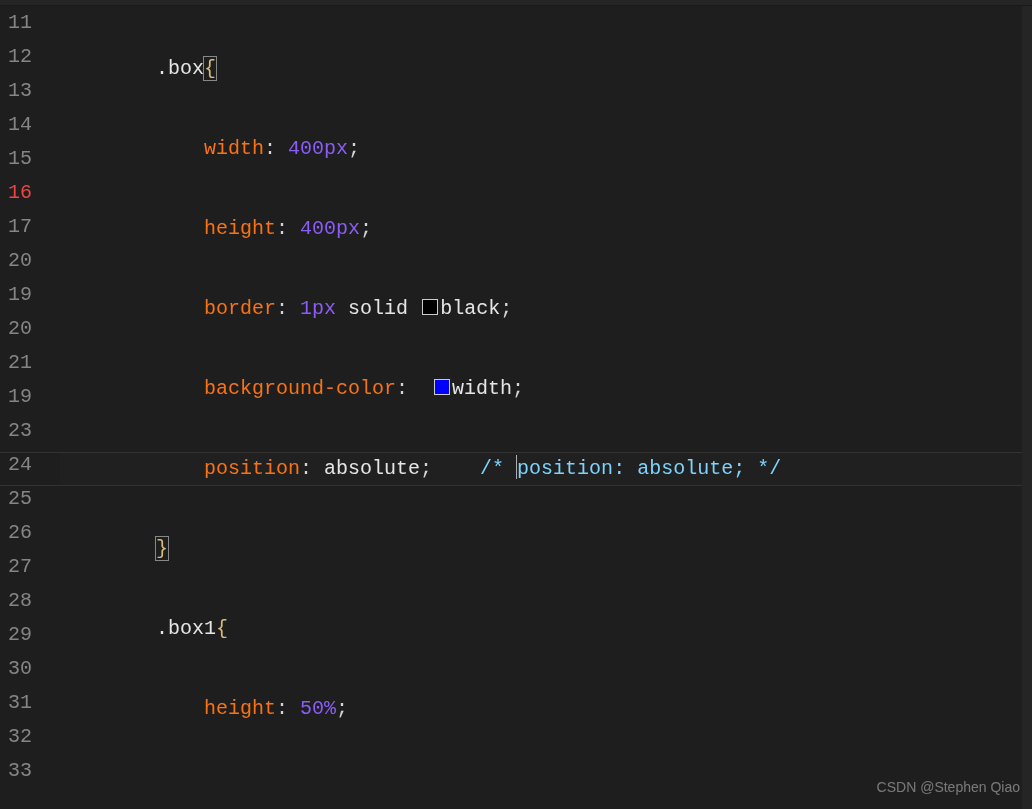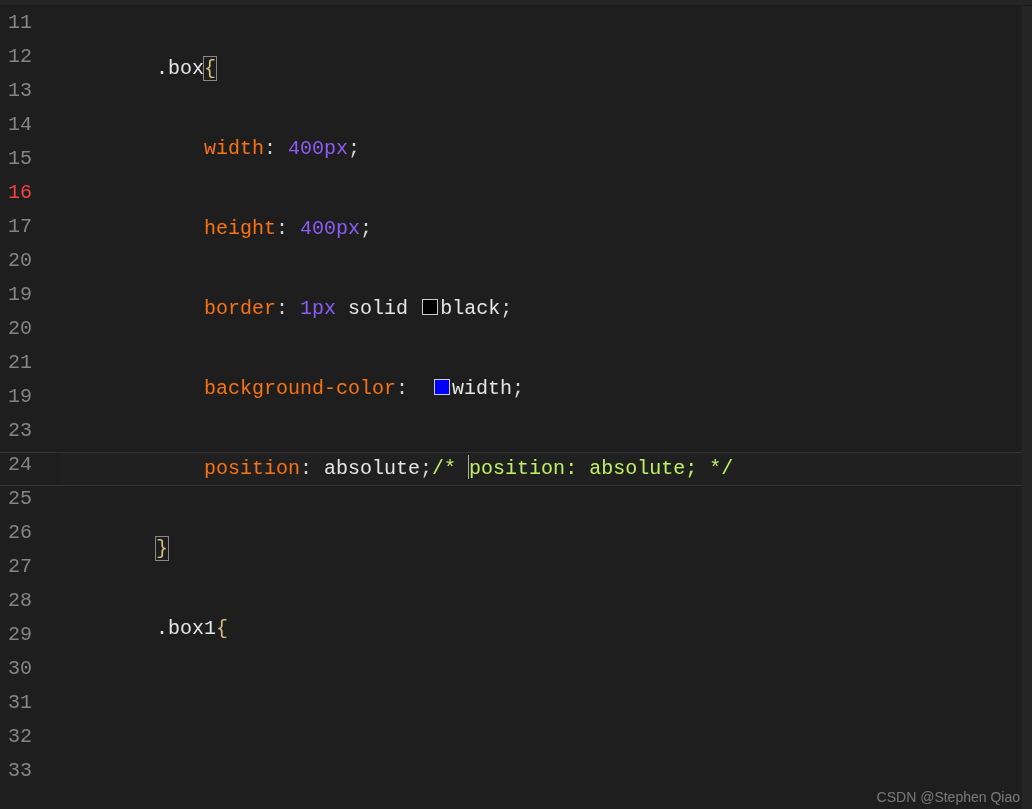--- a/index.html
+++ b/index.html
@@ -52,40 +52,40 @@
     border-top: 1px solid #333;
     border-bottom: 1px solid #333;
   }
   .sel    { color: #e5e5e5; } 
   .brace  { color: #d7ba7d; }
   .brace-hl { color: #d7ba7d; outline: 1px solid #888; }
   .prop   { color: #f97316; }
   .val    { color: #e5e5e5; }
   .num    { color: #8b5cf6; }
   .punct  { color: #d4d4d4; }
-  .comment{ color: #bef264; }
+  .comment{ color: #7dd3fc; margin-left: 48px; }
   .swatch {
     display: inline-block;
     width: 16px; height: 16px;
     border: 1px solid #ccc;
     margin: 0 2px -1px 2px;
     vertical-align: baseline;
   }
   .cursor {
     display: inline-block;
     width: 0;
     border-left: 1px solid #aeafad;
     height: 24px;
     vertical-align: middle;
     margin-bottom: 4px;
   }
   .watermark {
     position: absolute;
     right: 12px;
-    bottom: 4px;
+    bottom: 14px;
     color: rgba(255,255,255,0.4);
     font-family: sans-serif;
     font-size: 14px;
   }
   .minimap {
     position: absolute;
     right: 0;
     top: 6px;
     bottom: 0;
     width: 10px;
@@ -125,20 +125,21 @@
     </div>
   <div class="code">
     <div class="line">        <span class="sel">.box</span><span class="brace-hl">{</span></div>
     <div class="line">            <span class="prop">width</span><span class="punct">: </span><span class="num">400px</span><span class="punct">;</span></div>
     <div class="line">            <span class="prop">height</span><span class="punct">: </span><span class="num">400px</span><span class="punct">;</span></div>
     <div class="line">            <span class="prop">border</span><span class="punct">: </span><span class="num">1px</span> <span class="val">solid</span> <span class="swatch" style="background:#000"></span><span class="val">black</span><span class="punct">;</span></div>
     <div class="line">            <span class="prop">background-color</span><span class="punct">: </span> <span class="swatch" style="background:#00f"></span><span class="val">width</span><span class="punct">;</span></div>
     <div class="line active-code">            <span class="prop">position</span><span class="punct">: </span><span class="val">absolute</span><span class="punct">;</span><span class="comment">/* <span class="cursor"></span>position: absolute; */</span></div>
     <div class="line">        <span class="brace-hl">}</span></div>
     <div class="line">        <span class="sel">.box1</span><span class="brace">{</span></div>
+    <div class="line">            <span class="prop">height</span><span class="punct">: </span><span class="num">50%</span><span class="punct">;</span></div>
     
     
     
     
     
     
     
     
     
     

